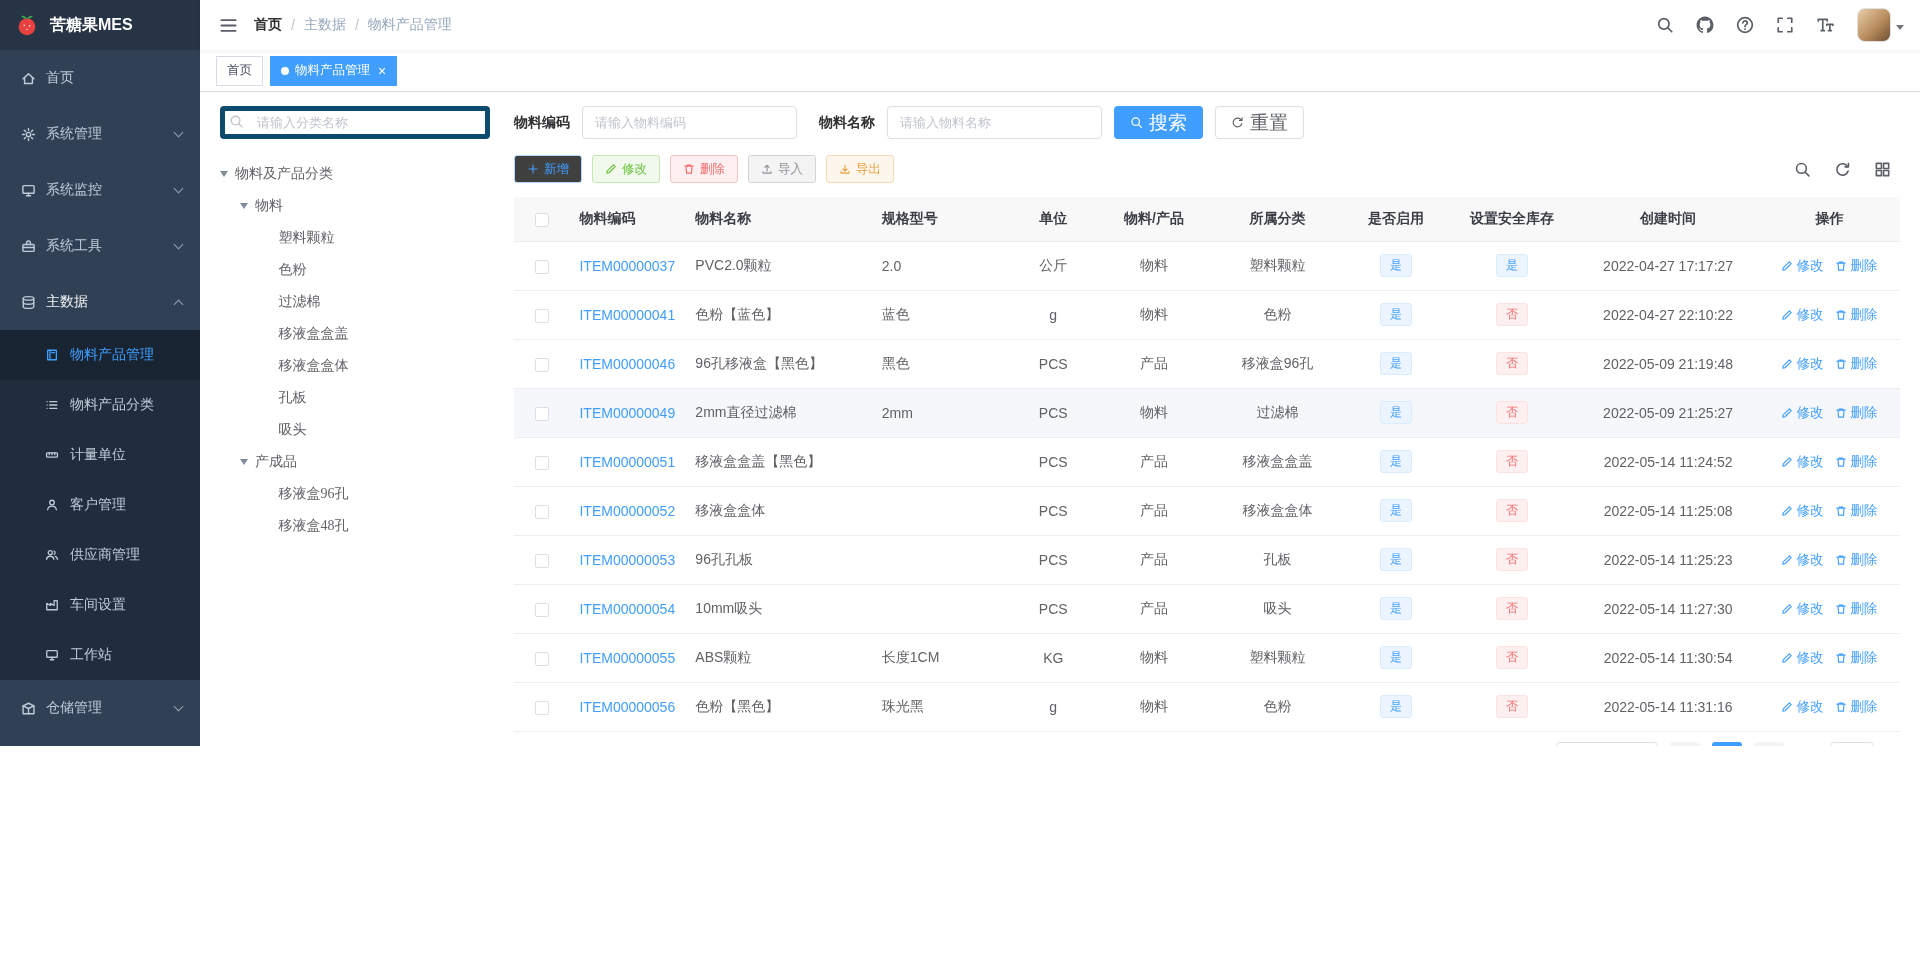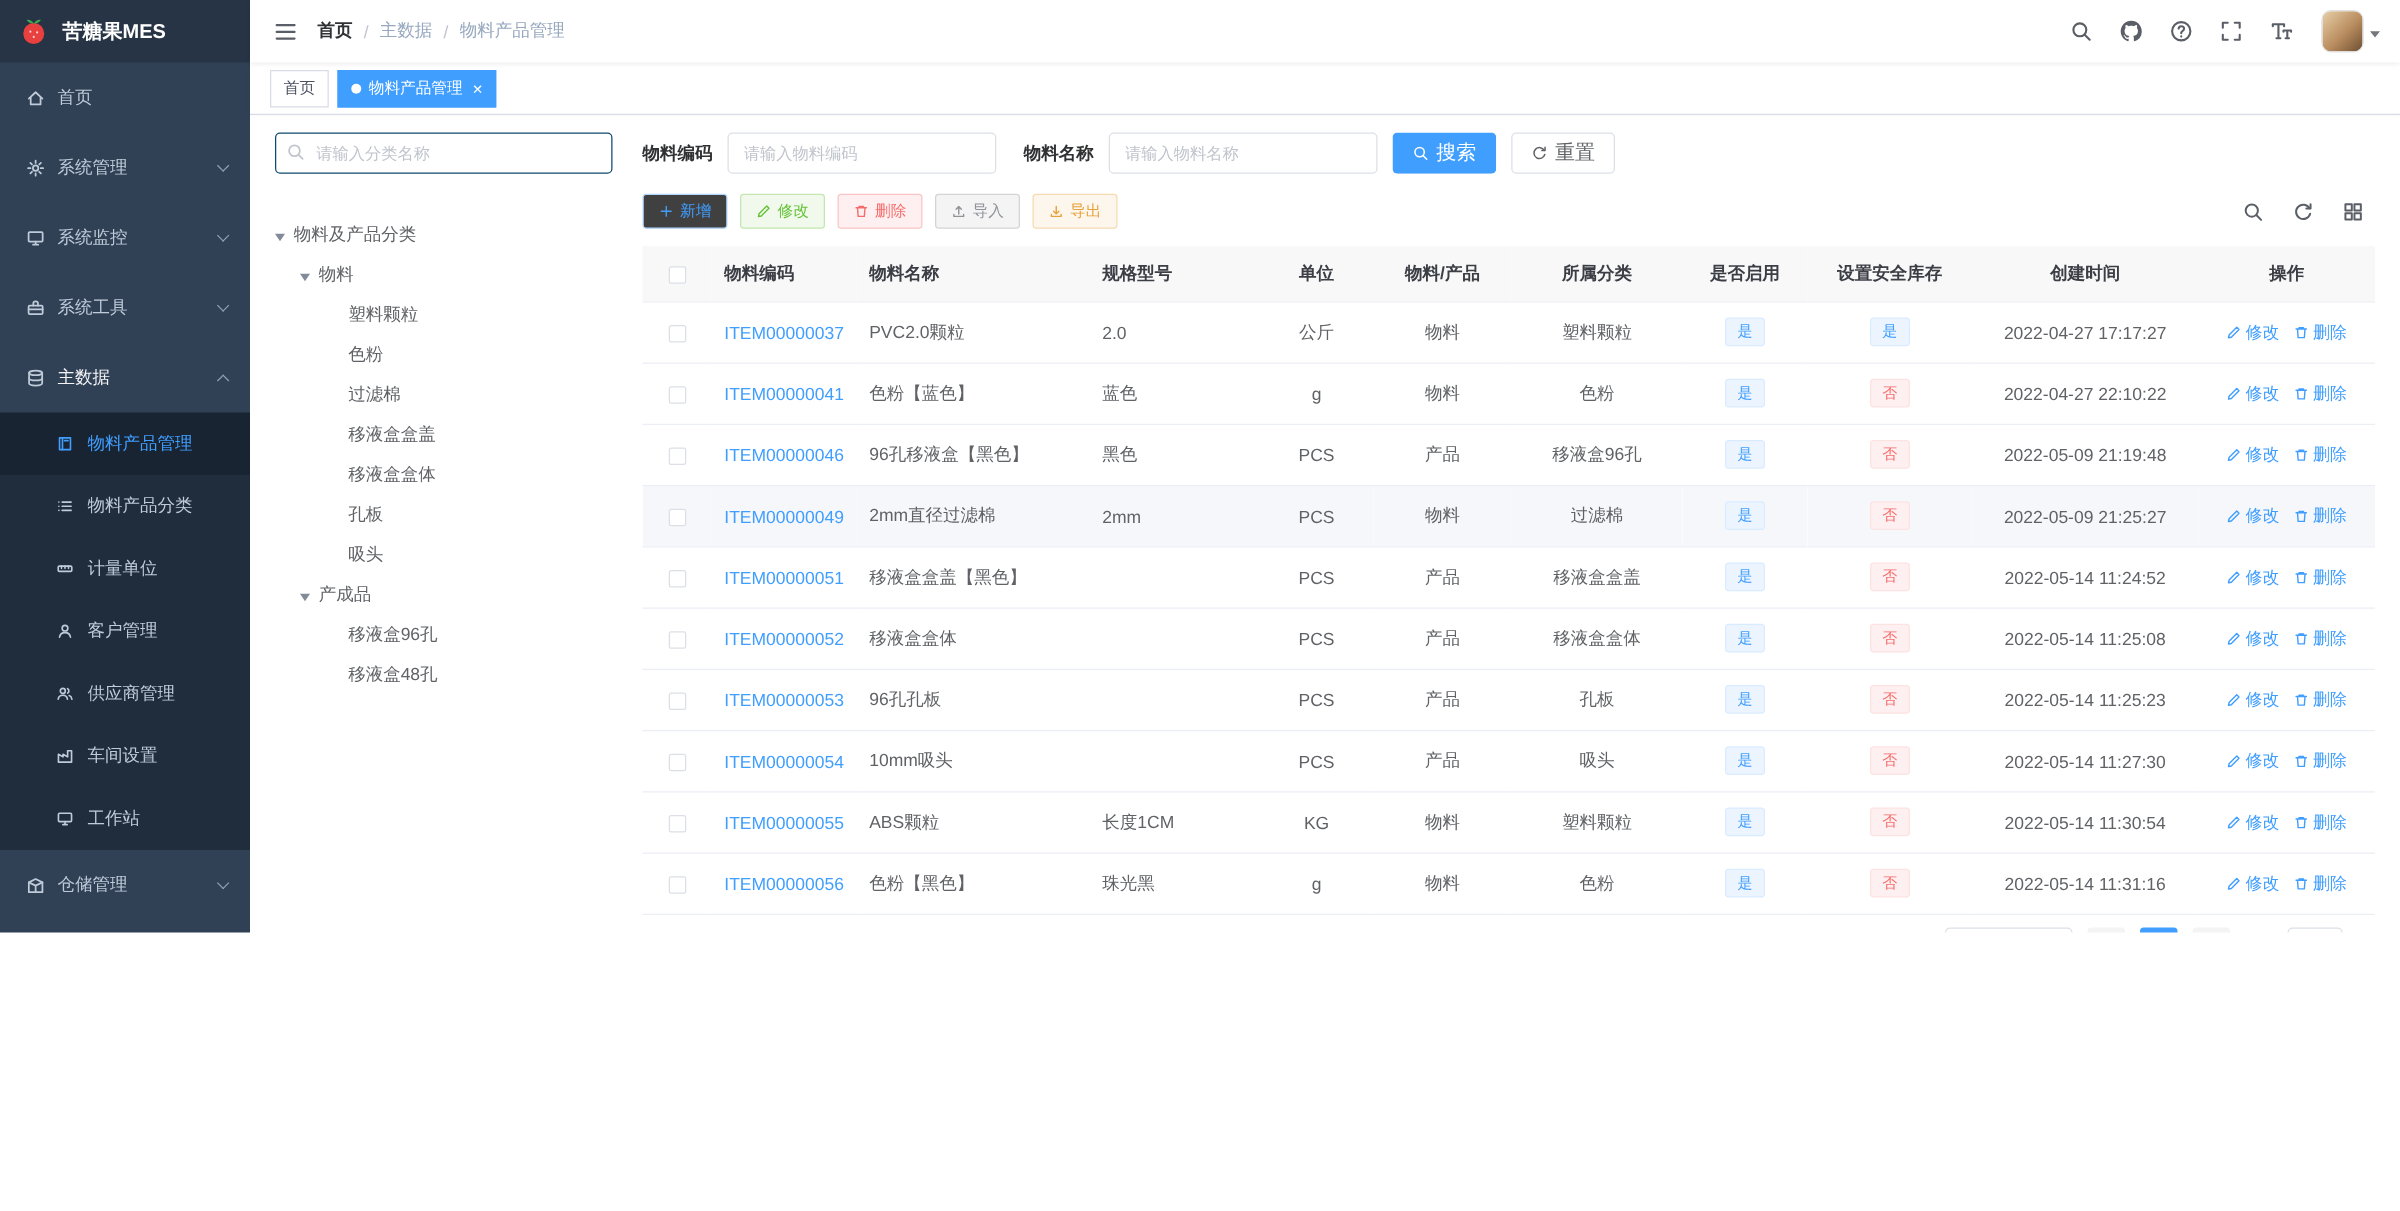--- a/index.html
+++ b/index.html
@@ -40,34 +40,34 @@
   .tags-bar{height:42px;min-height:42px;background:#fff;display:flex;align-items:center;gap:7px;padding:0 16px;border-bottom:1px solid #d8dce5;box-shadow:0 1px 3px rgba(0,0,0,.04);position:relative;z-index:2;}
   .tag-item{height:30px;display:inline-flex;align-items:center;gap:6px;padding:0 10px;border:1px solid #d8dce5;background:#fff;color:#495060;font-size:12.5px;cursor:pointer;}
   .tag-item.active{background:#409EFF;border-color:#409EFF;color:#fff;}
   .tag-dot{width:8px;height:8px;border-radius:50%;background:#fff;}
   .tag-close{font-size:14px;line-height:1;margin-left:2px;}
 
   
   .content{flex:1;display:flex;gap:24px;padding:14px 20px 0 20px;background:#fff;overflow:hidden;}
   .tree-col{width:270px;min-width:270px;}
   .search-box{position:relative;}
-  .search-box input{width:100%;height:33px;border:1px solid #0c4a6e;border-radius:4px;padding:0 10px 0 32px;font-size:13px;color:#606266;outline:none;background:#fff;}
+  .search-box input{width:100%;height:33px;border:5px solid #0c4a6e;border-radius:4px;padding:0 10px 0 32px;font-size:13px;color:#606266;outline:none;background:#fff;}
   input::placeholder{color:#c0c4cc;}
   .sb-icon{position:absolute;left:9px;top:8px;color:#c0c4cc;}
   .tree{margin-top:26px;font-size:14px;color:#606266;}
-  .tree-node{height:32px;display:flex;align-items:flex-end;cursor:pointer;}
+  .tree-node{height:32px;display:flex;align-items:flex-start;cursor:pointer;font-family:Liberation Serif, serif;}
   .tcaret{width:0;height:0;border:4.5px solid transparent;border-top:6px solid #848b98;margin:6px 7px 0 0;}
   .tcaret.empty{border:none;width:11.5px;height:1px;margin:0 7px 0 0;}
   .tlabel{white-space:nowrap;}
 
   .right-col{flex:1;min-width:0;display:flex;flex-direction:column;}
   .filter-row{display:flex;align-items:center;gap:12px;font-size:14px;}
   .filter-label{font-weight:700;color:#303133;}
   .filter-input{width:215px;height:33px;border:1px solid #dcdfe6;border-radius:4px;padding:0 12px;font-size:13px;color:#606266;outline:none;}
-  .btn{height:33px;padding:0 15px;border-radius:4px;font-size:16px;display:inline-flex;align-items:center;gap:6px;cursor:pointer;border:1px solid transparent;font-family:inherit;}
+  .btn{height:33px;padding:0 15px;border-radius:4px;font-size:19px;display:inline-flex;align-items:center;gap:6px;cursor:pointer;border:1px solid transparent;font-family:inherit;}
   .btn-primary{background:#409EFF;color:#fff;}
   .btn-default{background:#fff;border-color:#dcdfe6;color:#606266;}
 
   .toolbar-row{display:flex;align-items:center;gap:10px;margin-top:16px;}
   .btn-mini{height:28px;padding:0 12px;border-radius:3px;font-size:12.5px;display:inline-flex;align-items:center;gap:5px;cursor:pointer;border:1px solid;font-family:inherit;background:#fff;}
   .plain-primary{color:#409eff;background:#404040;border-color:#b3d8ff;}
   .plain-success{color:#67c23a;background:#f0f9eb;border-color:#c2e7b0;}
   .plain-danger{color:#f56c6c;background:#fef0f0;border-color:#fbc4c4;}
   .plain-info{color:#909399;background:#f4f4f5;border-color:#d3d4d6;padding-left:12px;}
   .plain-warning{color:#e6a23c;background:#fdf6ec;border-color:#f5dab1;}

